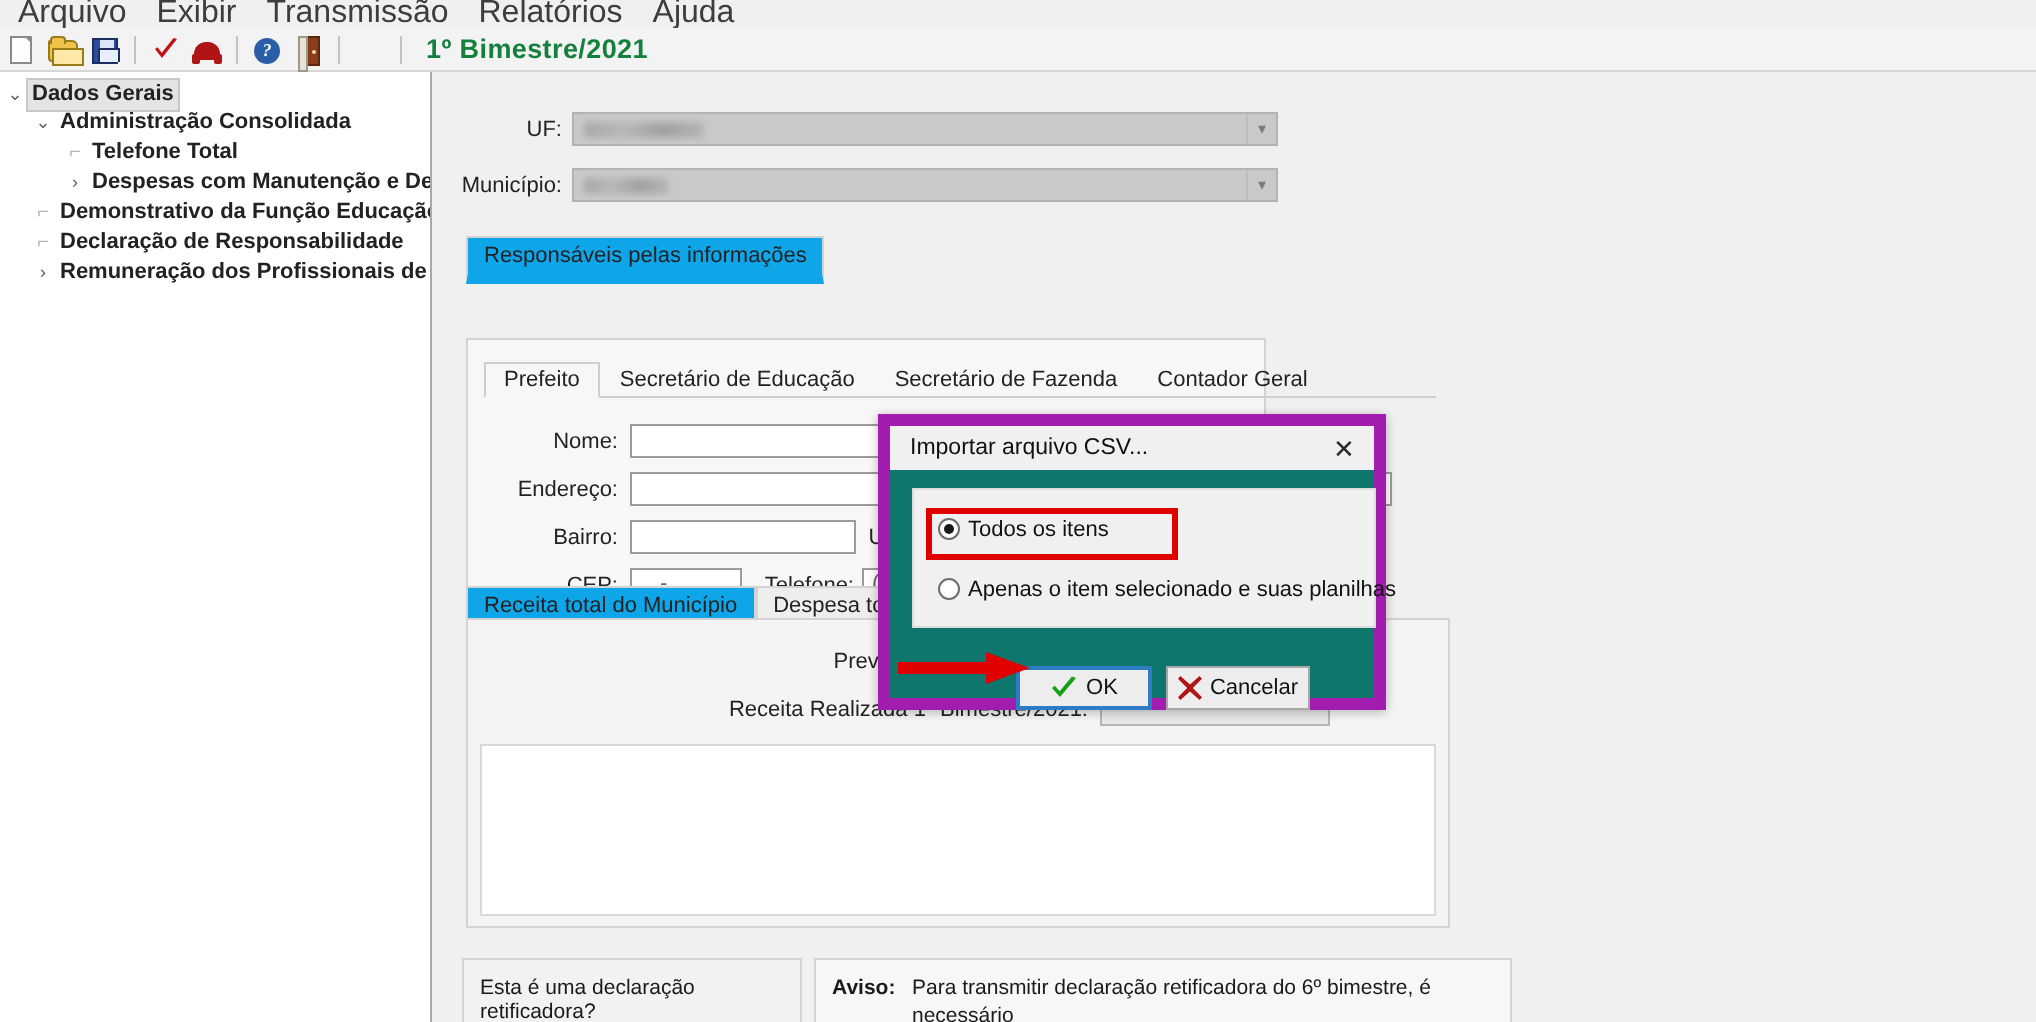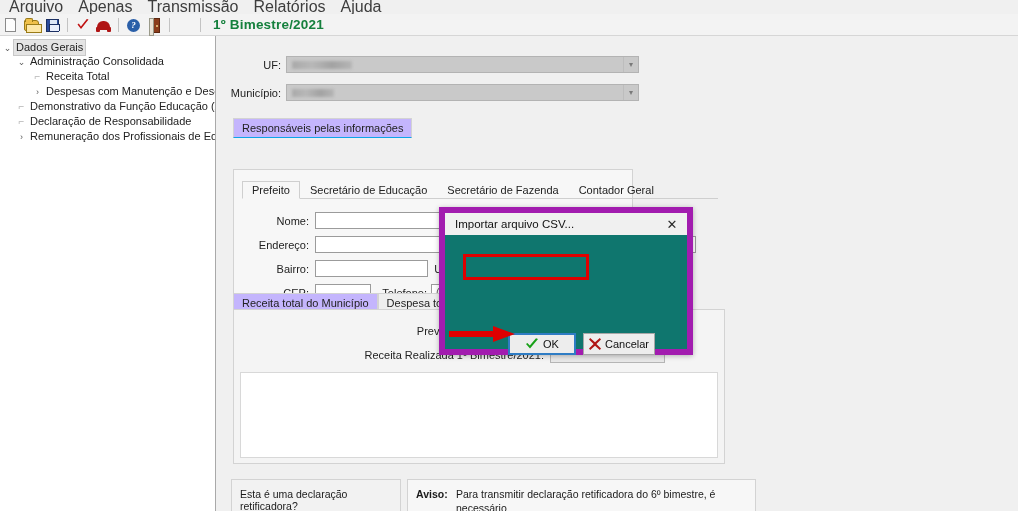--- a/index.html
+++ b/index.html
@@ -109,21 +109,21 @@
   
   .tree-panel {
     position: absolute; left: 0; top: 36px; width: 216px; height: 475px;
     background: #ffffff; border-right: 1px solid #a9a9a9;
     overflow: hidden;
   }
   .tnode {
     height: 15px; line-height: 15px; white-space: nowrap;
     font-size: 11px; color: #222; position: relative; cursor: default;
   }
-  .tnode .lbl { display: inline-block; padding: 0 3px; }
+  .tnode .lbl { display: inline-block; padding: 0 3px; font-weight: bold; }
   .tnode.sel .lbl { background: #e4e4e4; border: 1px solid #c8c8c8; padding: 0 2px; }
   .tnode.bold .lbl { font-weight: bold; }
   .chev {
     display: inline-block; width: 11px; text-align: center; color: #5a5a5a;
     font-size: 9px; vertical-align: middle;
   }
   .dash { display:inline-block; width:11px; text-align:center; color:#b5b5b5; font-size:10px;}
 
   
   .content {
@@ -152,21 +152,21 @@
   
   .group {
     position: absolute; border: 1px solid #d3d3d3; background: #f7f7f7;
   }
   .grp-tabstrip { position: absolute; display: flex; }
   .grp-tab {
     font-size: 11px; padding: 3px 8px 3px 8px; background: #eeeeee;
     border: 1px solid #d3d3d3; border-bottom: none; color: #222;
     position: relative; top: 0; cursor: default;
   }
-  .grp-tab.active { background: #c4b5fd; border-bottom: 1px solid #0ea5e9; }
+  .grp-tab.active { background: #0ea5e9; border-bottom: 5px solid #0ea5e9; }
 
   .inner-tabs { position: absolute; display: flex; border-bottom: 1px solid #cfcfcf; }
   .inner-tab {
     font-size: 11px; padding: 2px 9px; color: #222; cursor: default;
     border: 1px solid transparent; border-bottom: none;
   }
   .inner-tab.active {
     background: #f7f7f7; border: 1px solid #cfcfcf; border-bottom: 1px solid #f7f7f7;
     margin-bottom: -1px;
   }
@@ -224,21 +224,21 @@
   .btn.focus { border: 2px solid #2e7cc4; }
   .arrow-red { position: absolute; z-index: 61; }
 </style>
 </head>
 <body>
 
 <div id="app">
 
   <div class="menubar">
     <span class="mi">Arquivo</span>
-    <span class="mi">Apenas</span>
+    <span class="mi">Exibir</span>
     <span class="mi">Transmissão</span>
     <span class="mi">Relatórios</span>
     <span class="mi">Ajuda</span>
   </div>
 
   <div class="toolbar">
     <span class="tb-icon">
         <i class="ic-newdoc"></i>
       </span>
     <span class="tb-icon">
@@ -270,21 +270,21 @@
 
   <div class="tree-panel">
     <div style="padding-top:3px">
       <div class="tnode sel" style="padding-left:2px">
         <span class="chev">⌄</span><span class="lbl">Dados Gerais</span>
       </div>
       <div class="tnode" style="padding-left:16px">
         <span class="chev">⌄</span><span class="lbl">Administração Consolidada</span>
       </div>
       <div class="tnode" style="padding-left:32px">
-        <span class="dash">⌐</span><span class="lbl">Receita Total</span>
+        <span class="dash">⌐</span><span class="lbl">Telefone Total</span>
       </div>
       <div class="tnode" style="padding-left:32px">
         <span class="chev">›</span><span class="lbl">Despesas com Manutenção e Dese</span>
       </div>
       <div class="tnode" style="padding-left:16px">
         <span class="dash">⌐</span><span class="lbl">Demonstrativo da Função Educação (Ac</span>
       </div>
       <div class="tnode" style="padding-left:16px">
         <span class="dash">⌐</span><span class="lbl">Declaração de Responsabilidade</span>
       </div>
@@ -392,20 +392,28 @@
     </div>
 
   </div>
 
   <div class="modal">
     <div class="modal-title">
       <span>Importar arquivo CSV...</span>
       <span class="modal-close">✕</span>
     </div>
 
+    <div class="modal-box">
+      <div class="opt" style="left:12px; top:14px;">
+        <span class="radio-o checked"></span><span>Todos os itens</span>
+      </div>
+      <div class="opt" style="left:12px; top:44px;">
+        <span class="radio-o"></span><span>Apenas o item selecionado e suas planilhas</span>
+      </div>
+    </div>
 
     <div class="hl-red" style="left:18px; top:41px; width:126px; height:26px;"></div>
 
     <div class="btn focus" style="left:63px; top:120px; width:68px;">
       <svg width="14" height="13" viewBox="0 0 14 13" style="margin-right:4px">
         <path d="M1 6 L5 10.5 L13 1 L11 0.3 L4.8 7.6 L2.4 4.9 Z" fill="#17a017"></path>
       </svg>
       <span>OK</span>
     </div>
     <div class="btn" style="left:138px; top:120px; width:72px;">

